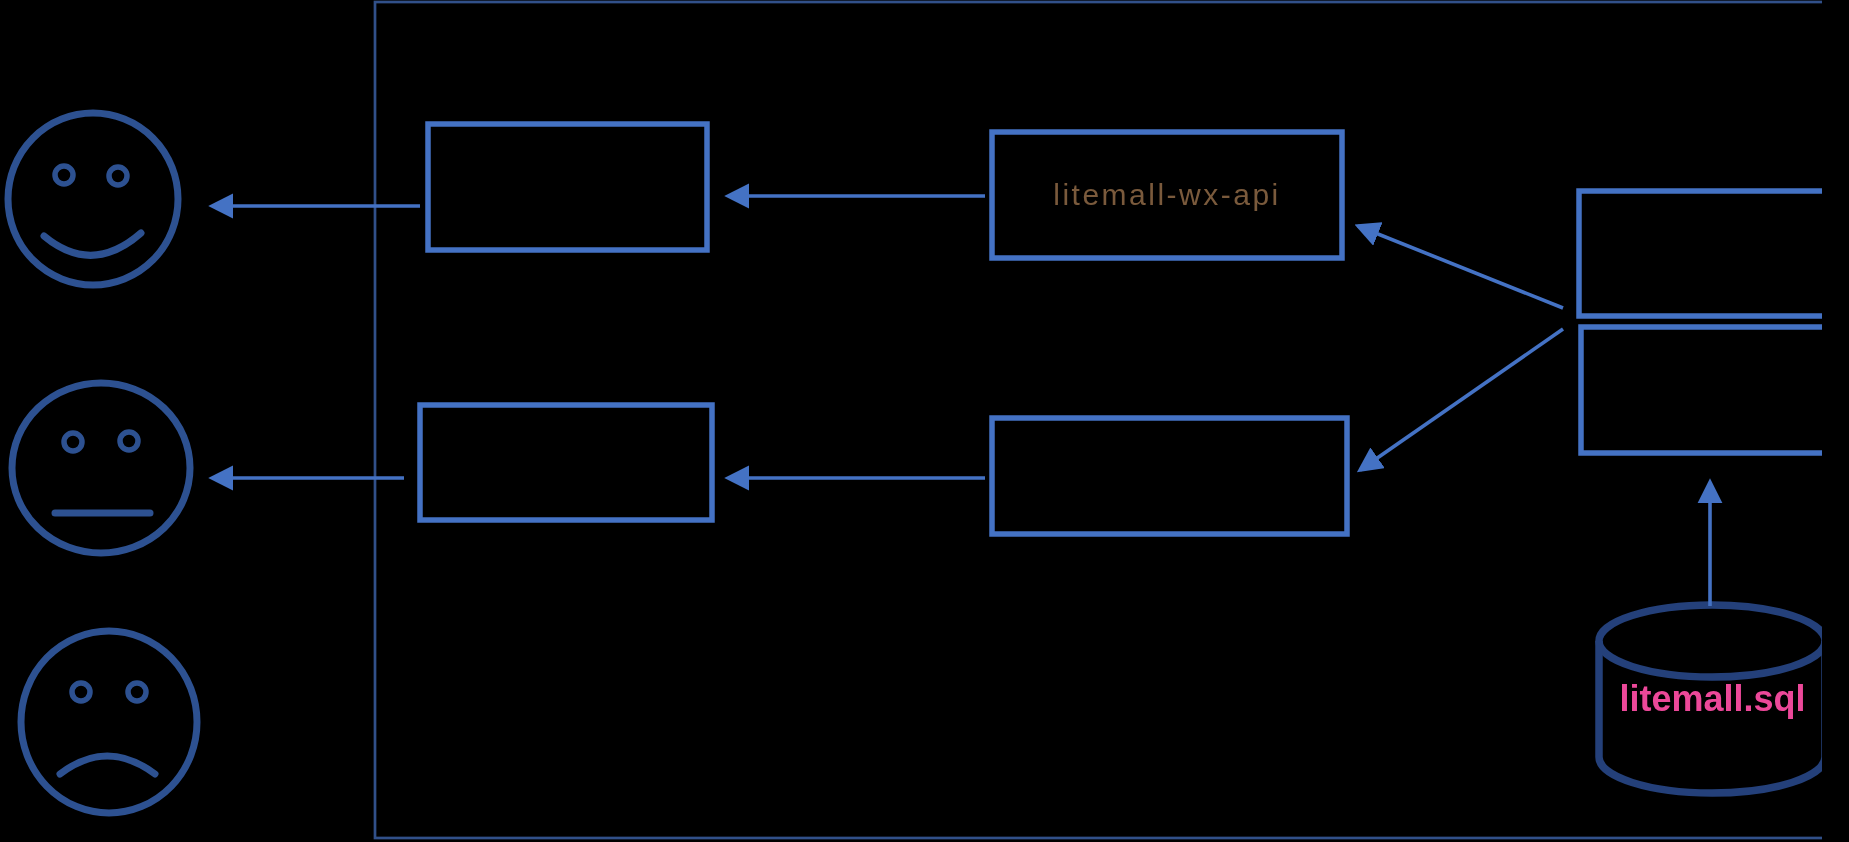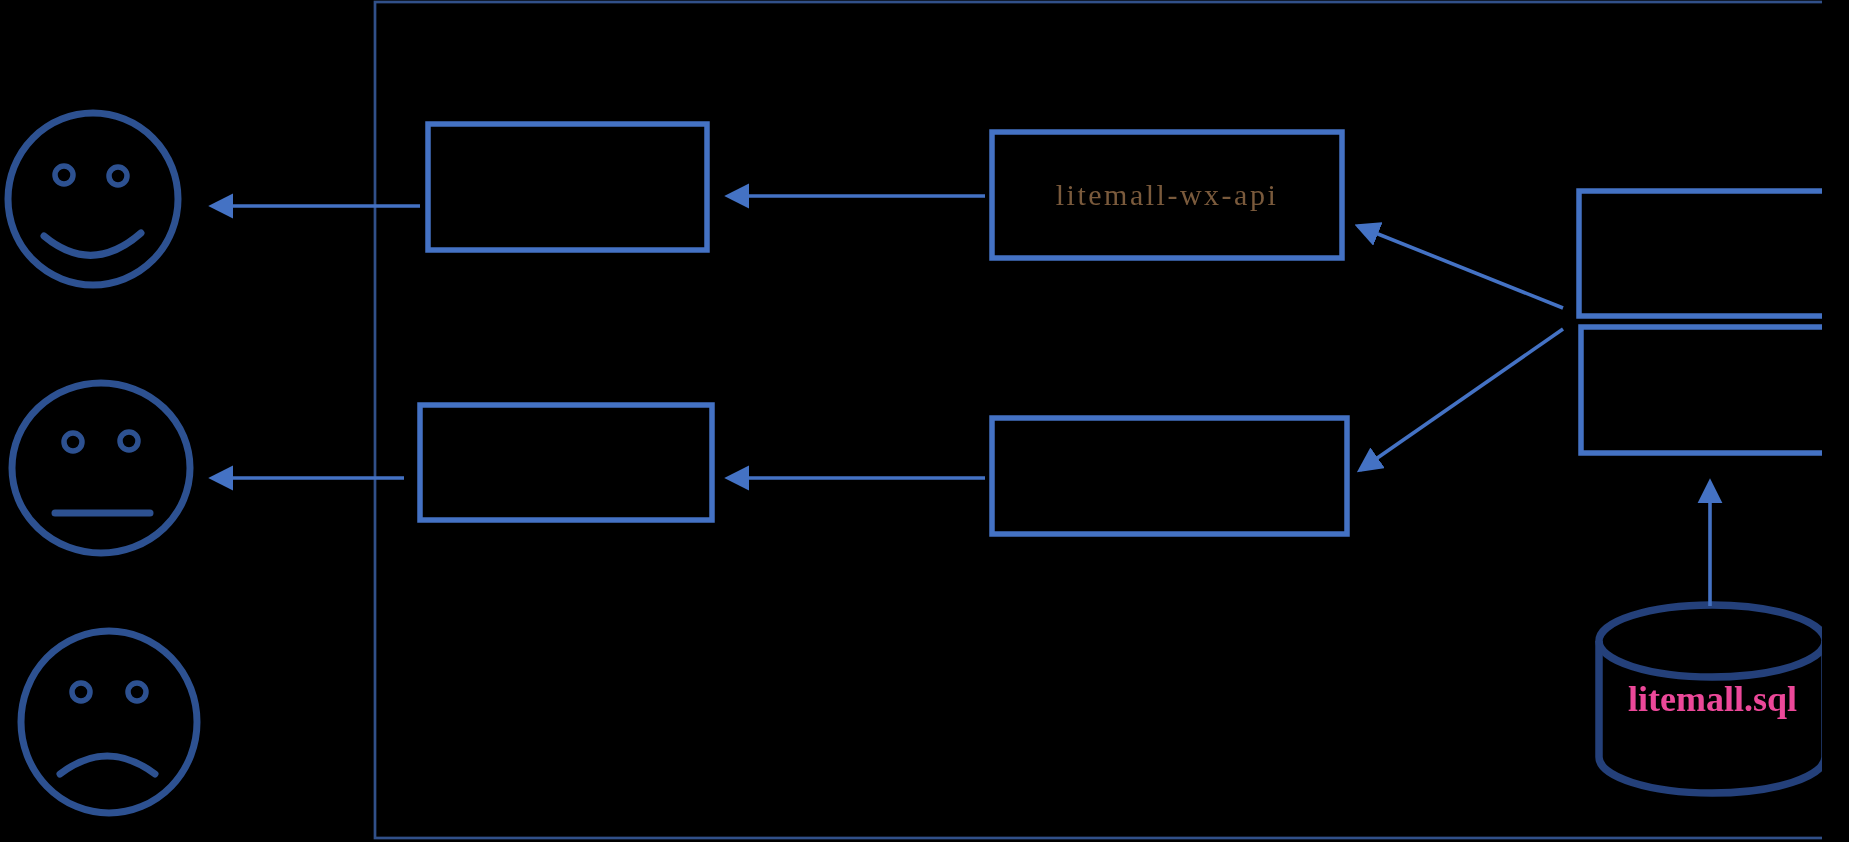--- a/index.html
+++ b/index.html
@@ -1,21 +1,21 @@
 <!DOCTYPE html>
 <html><head>
 <meta charset="utf-8">
 <style>
   html,body{margin:0;padding:0;background:#000;}
   .stage{
     position:relative;
     width:1822px;height:842px;
     background:#000;
     overflow:hidden;
-    font-family:Liberation Serif, serif;
+    font-family:Liberation Sans, sans-serif;
   }
   .stage svg{position:absolute;left:0;top:0;}
   .label{
     position:absolute;
     display:flex;align-items:center;justify-content:center;
     text-align:center;
     pointer-events:none;
   }
   .wx-api-label{
     left:992px;top:132px;width:350px;height:126px;

